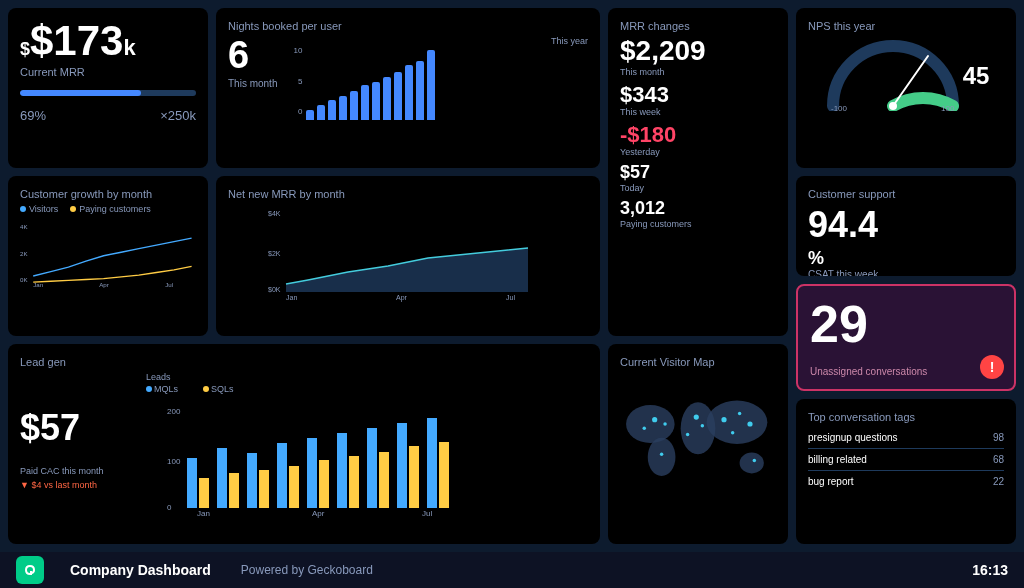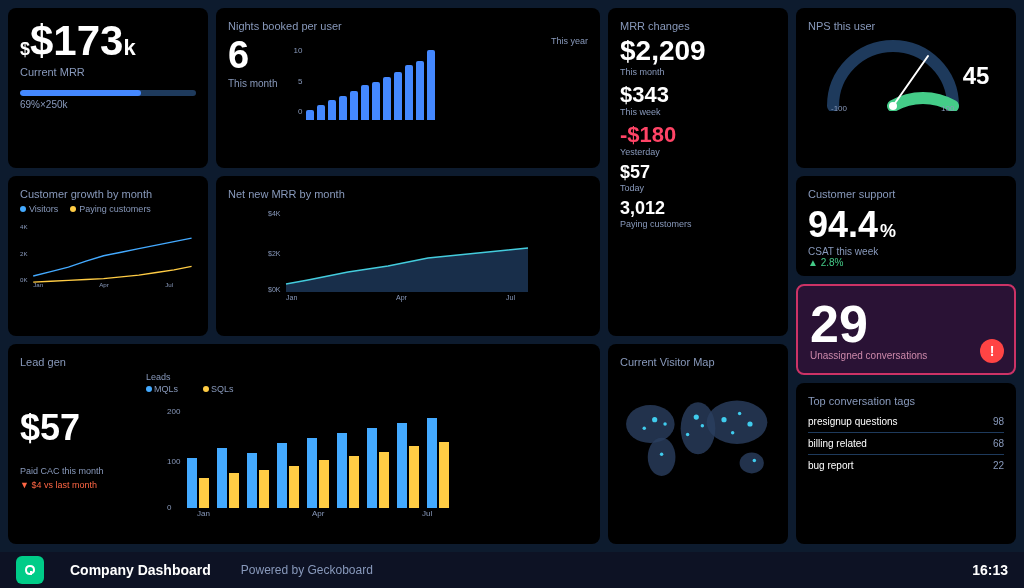--- a/index.html
+++ b/index.html
@@ -46,23 +46,24 @@
       border-radius: 3px;
       overflow: hidden;
     }
     .progress-fill {
       height: 100%;
       background: #4488ff;
       border-radius: 3px;
     }
     .progress-labels {
       display: flex;
-      font-size: 10px;
-      color: #8899bb;
-      margin-top: 3px;
+      justify-content: space-between;
+      font-size: 13px;
+      color: #8899bb;
+      margin-top: 12px;
     }
     .nights-big {
       font-size: 38px;
       font-weight: 700;
       line-height: 1;
     }
     .chart-title-sm {
       font-size: 9px;
       color: #8899bb;
       text-align: right;
@@ -135,21 +136,21 @@
     .unassigned-card {
       background: #2a1235;
       border: 2px solid #cc3366;
       border-radius: 8px;
       padding: 12px;
       position: relative;
     }
     .unassigned-label {
       font-size: 10px;
       color: #cc88aa;
-      margin-top: 0;
+      margin-top: 16px;
     }
     .alert-icon {
       position: absolute;
       bottom: 10px;
       right: 10px;
       width: 24px;
       height: 24px;
       background: #ff4444;
       border-radius: 50%;
       display: flex;
@@ -329,41 +330,41 @@
       </div>
       <div class="mrr-change-item">
         <div class="mrr-change-value" style="font-size:18px;">3,012</div>
         <div class="mrr-change-label">Paying customers</div>
       </div>
     </div>
 
     <div class="right-panel">
 
       <div class="card" style="flex:0 0 auto; height:160px;">
-        <div class="card-title">NPS this user</div>
+        <div class="card-title">NPS this year</div>
         <div class="nps-gauge">
           <svg width="140" height="75" viewBox="0 0 140 75">
 
             <path d="M 10 70 A 60 60 0 0 1 130 70" fill="none" stroke="#1e3a5c" stroke-width="12" stroke-linecap="round"></path>
 
             <path d="M 70 70 A 60 60 0 0 1 130 70" fill="none" stroke="#44cc88" stroke-width="12" stroke-linecap="round"></path>
 
             <line x1="70" y1="70" x2="105" y2="20" stroke="white" stroke-width="2" stroke-linecap="round"></line>
             <circle cx="70" cy="70" r="4" fill="white"></circle>
 
             <text x="8" y="75" font-size="8" fill="#8899bb">-100</text>
             <text x="118" y="75" font-size="8" fill="#8899bb">100</text>
           </svg>
           <div class="nps-score">45</div>
         </div>
       </div>
 
       <div class="card" style="flex:0 0 auto; height:100px;">
         <div class="card-title">Customer support</div>
-        <div style="display:flex; align-items:baseline; gap:2px;">
+        <div style="display:flex; align-items:baseline; gap:2px;flex-direction:column;">
           <span style="font-size:36px; font-weight:700;">94.4</span>
           <span style="font-size:18px; font-weight:700;">%</span>
         </div>
         <div style="font-size:10px; color:#8899bb;">CSAT this week</div>
         <div style="font-size:10px; color:#44cc88;">▲ 2.8%</div>
       </div>
 
       <div class="unassigned-card">
         <div style="font-size:52px; font-weight:800; line-height:1;">29</div>
         <div class="unassigned-label">Unassigned conversations</div>

